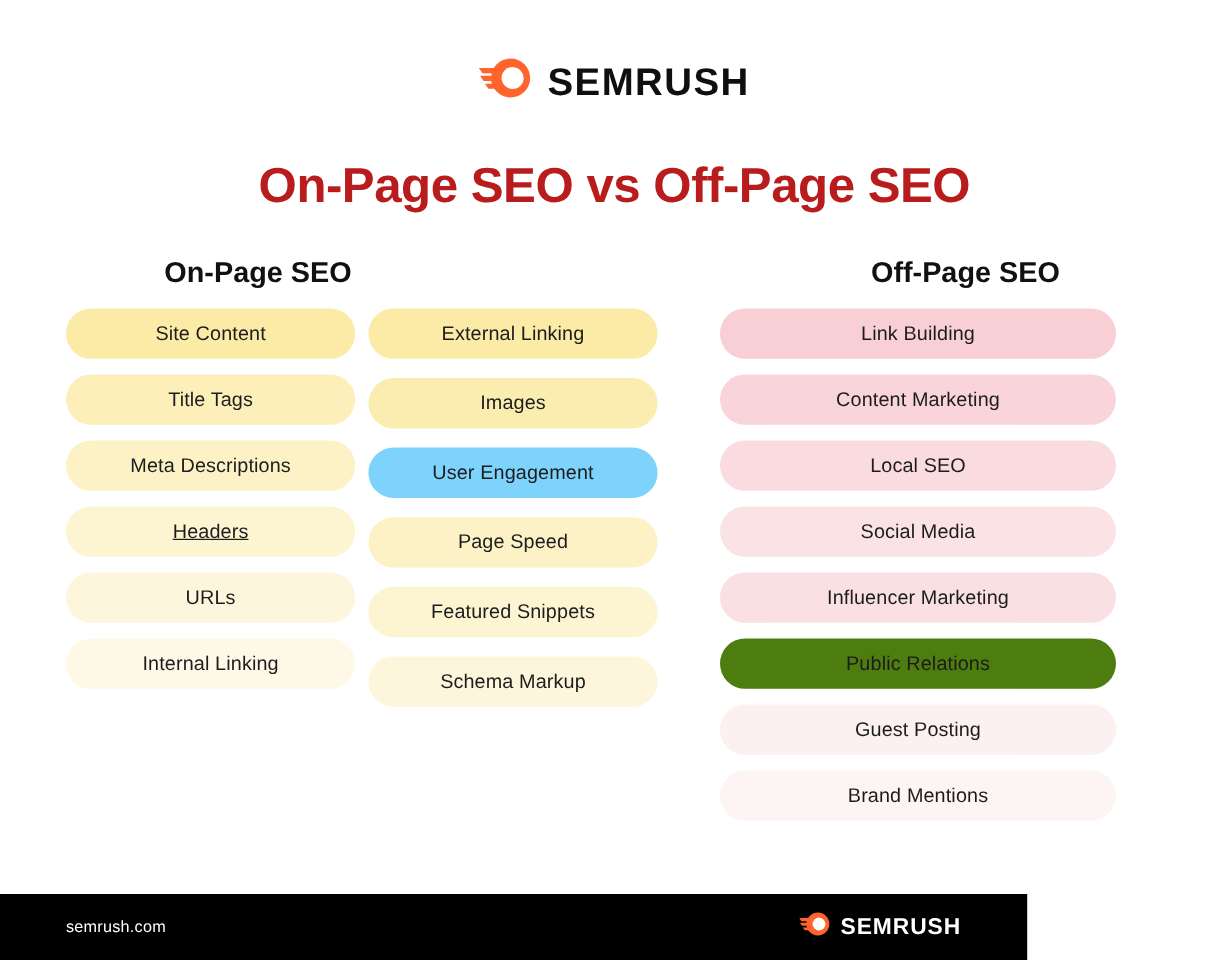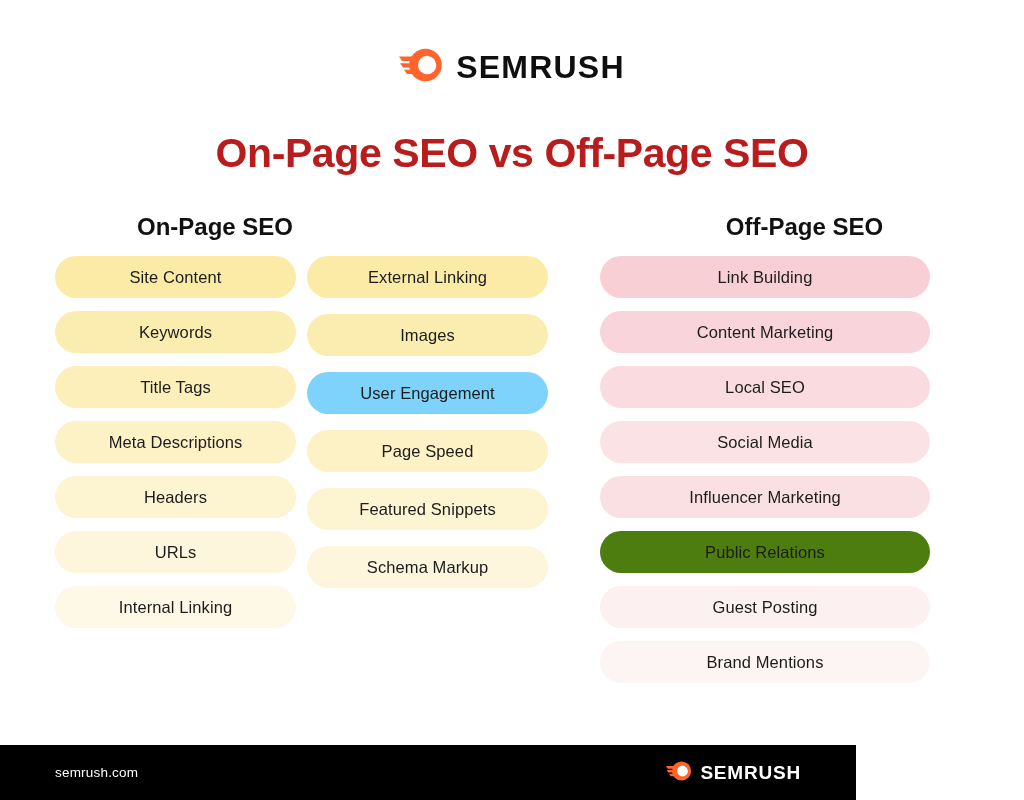--- a/index.html
+++ b/index.html
@@ -169,30 +169,27 @@
   <div class="section-headings">
     <div class="heading-onpage">On-Page SEO</div>
     <div class="heading-offpage">Off-Page SEO</div>
   </div>
 
   <div class="columns">
     <div class="col col-onpage-a">
         <div class="pill" style="background: rgb(251, 235, 166); text-align: center;">
           <span>Site Content</span>
         </div>
-        <div class="pill" style="background: rgb(251, 237, 175);">
-          <span>Keywords</span>
-        </div>
         <div class="pill" style="background: rgb(252, 239, 186);">
           <span>Title Tags</span>
         </div>
         <div class="pill" style="background: rgb(252, 242, 198);">
           <span>Meta Descriptions</span>
         </div>
-        <div class="pill" style="background: rgb(253, 244, 210);">
+        <div class="pill" style="background: rgb(253, 244, 210); text-decoration: underline;">
           <span>Headers</span>
         </div>
         <div class="pill" style="background: rgb(253, 246, 220);">
           <span>URLs</span>
         </div>
         <div class="pill" style="background: rgb(254, 248, 230);">
           <span>Internal Linking</span>
         </div>
       </div>
     <div class="col col-onpage-b">

